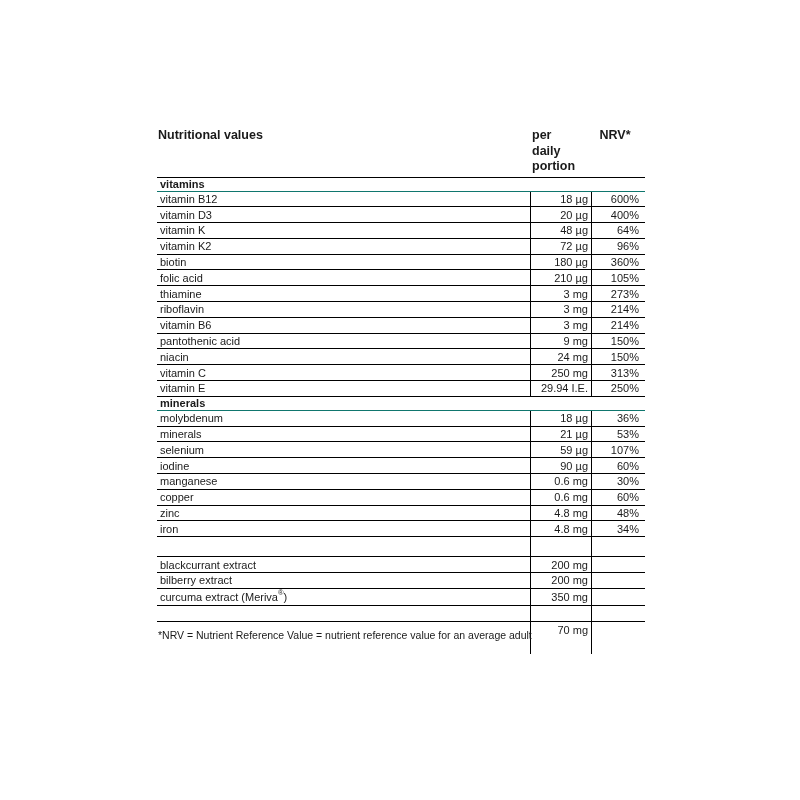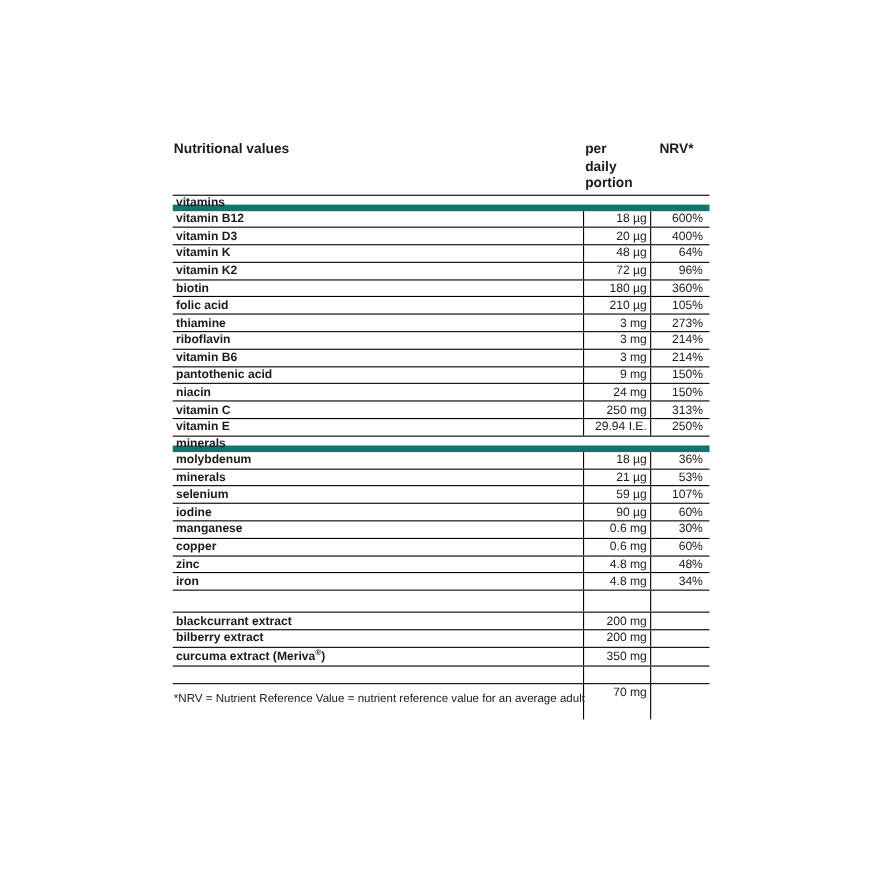--- a/index.html
+++ b/index.html
@@ -29,32 +29,32 @@
     padding-bottom: 2px;
   }
   .thead .title { padding-left: 1px; line-height: 15px; }
   .thead .value-head { white-space: pre-line; line-height: 15.5px; padding-left: 2px; }
   .thead .nrv-head { text-align: center; padding-right: 6px; line-height: 15px; }
   .heading-row {
     font-weight: bold;
     font-size: 11px;
     height: 14px;
     line-height: 13px;
-    border-bottom: 6px solid #0f766e;
+    border-bottom: 1px solid #0f766e;
     padding-left: 3px;
   }
   .row {
     height: 15.8px;
     border-bottom: 1px solid #000;
     font-size: 11px;
   }
   .row.tall { height: 17.5px; }
   .row.spacer { height: 20px; }
   .row .cell { display: flex; align-items: center; overflow: hidden; }
-  .cell.name { padding-left: 3px; white-space: nowrap; font-weight: bold; }
+  .cell.name { padding-left: 3px; white-space: nowrap; }
   .cell.name.indent { padding-left: 20px; margin-top: 48px; }
   .cell.value, .cell.nrv { border-left: 1px solid #000; justify-content: flex-end; white-space: nowrap; }
   .cell.value { padding-right: 3px; }
   .cell.nrv { padding-right: 6px; }
   .sup { font-size: 7.5px; position: relative; top: -4px; line-height: 0; }
   .footnote {
     margin-top: 7px;
     font-size: 10.5px;
     padding-left: 1px;
     white-space: nowrap;

